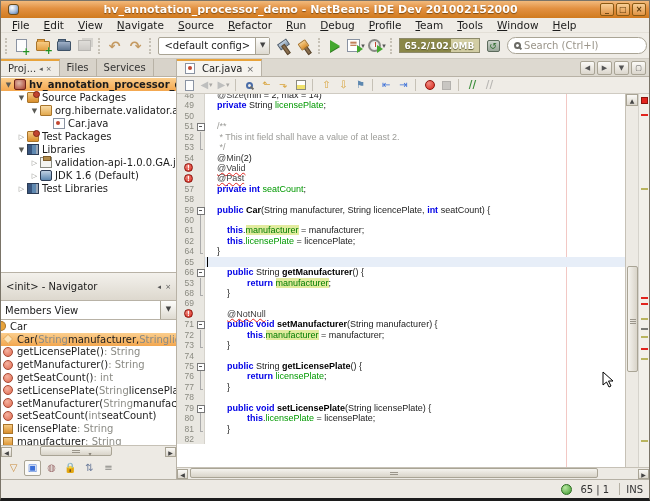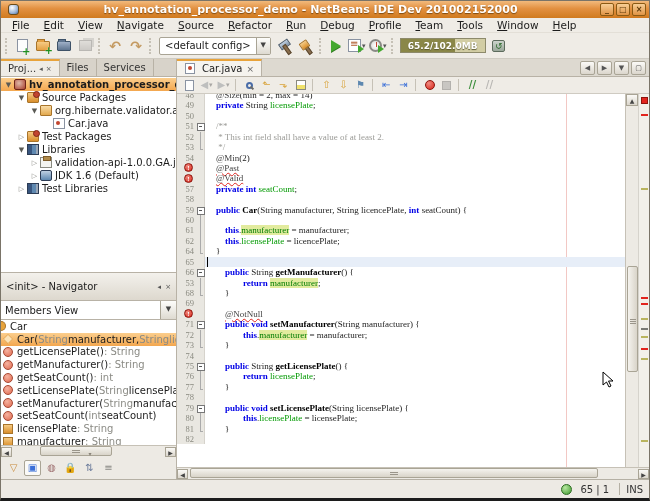--- a/index.html
+++ b/index.html
@@ -155,21 +155,21 @@
   .etabspace { flex:1; }
   .ebtns { display:flex; gap:2px; padding:1px 3px; }
   .ebtn { width:15px; height:14px; background:linear-gradient(#FBFAF7,#DBD6CC); border:1px solid #A9A495;
           border-radius:2px; font-size:7px; line-height:13px; text-align:center; color:#555;}
   .etoolbar { flex:0 0 17px; background:#EFECE6; border-bottom:1px solid #CFCBC2; display:flex; align-items:center; padding-left:4px;}
   .eic { width:17px; height:15px; display:inline-flex; align-items:center; justify-content:center; position:relative;}
   .esep { width:3px; height:12px; border-left:1px solid #C6C1B6; margin:0 3px;}
   .eg { font-size:10px; line-height:10px;}
 
   .codewrap { flex:1 1 auto; display:flex; min-height:0; }
-  .codearea { flex:1 1 auto; position:relative; background:#fff; overflow:hidden; font-family:Liberation Serif, serif;}
+  .codearea { flex:1 1 auto; position:relative; background:#fff; overflow:hidden; font-family:Liberation Sans, sans-serif;}
   .codelines { position:absolute; left:0; top:-4px; right:0; }
   .cl { height:10.43px; display:flex; }
   .gut { flex:0 0 19px; background:#E9E7E1; color:#8a8a80; font-size:8.5px; text-align:right;
          padding-right:2px; line-height:10.43px; position:relative;}
   .errdot { position:absolute; right:3px; top:0.5px; width:9px; height:9px; border-radius:50%;
             background:radial-gradient(circle at 35% 30%, #F08A80, #D8261A); border:1px solid #8e130c;}
   .errdot::after { content:"!"; position:absolute; inset:0; color:#fff; font-size:7px; font-weight:bold;
                    text-align:center; line-height:8px;}
   .foldc { flex:0 0 9px; background:#E9E7E1; border-right:1px solid #D6D3CC; position:relative;}
   .fold-start::before { content:""; position:absolute; left:1px; top:2px; width:6px; height:6px; border:1px solid #777; background:#fff;}
@@ -287,20 +287,24 @@
         <span class="prof"></span>
         <span class="caret-dn g">▾</span>
       </div>
     <div class="tsep"></div>
     <div class="memory">
         <span>65.2/102.0MB</span>
       </div>
     <div class="ic">
         <span class="gcicon"></span>
       </div>
+    <div class="searchbox">
+      <span class="mag"></span>
+      <span class="search-ph">Search (Ctrl+I)</span>
+    </div>
   </div>
 
   <div class="main">
 
     <div class="leftcol">
       <div class="ltabs" id="ltabs">
           <div class="ltab active">
             <span>Proj...</span>
             <span class="minix">◂</span>
             <span class="minix">×</span>
@@ -574,28 +578,28 @@
               <div class="cl">
                 <span class="gut">54</span>
                 <span class="foldc"></span>
                 <span class="ct"><span>    </span><span class="s-a">@Min</span><span>(2)</span></span>
               </div>
               <div class="cl">
                 <span class="gut">
                   <span class="errdot"></span>
                 </span>
                 <span class="foldc"></span>
-                <span class="ct"><span>    </span><span class="s-e">@Past</span></span>
+                <span class="ct"><span>    </span><span class="s-e">@Valid</span></span>
               </div>
               <div class="cl">
                 <span class="gut">
                   <span class="errdot"></span>
                 </span>
                 <span class="foldc"></span>
-                <span class="ct"><span>    </span><span class="s-e">@Valid</span></span>
+                <span class="ct"><span>    </span><span class="s-e">@Past</span></span>
               </div>
               <div class="cl">
                 <span class="gut">57</span>
                 <span class="foldc"></span>
                 <span class="ct"><span>    </span><span class="s-k">private</span><span> </span><span class="s-k">int</span><span> </span><span class="s-f">seatCount</span><span>;</span></span>
               </div>
               <div class="cl">
                 <span class="gut">58</span>
                 <span class="foldc"></span>
                 <span class="ct"></span>

